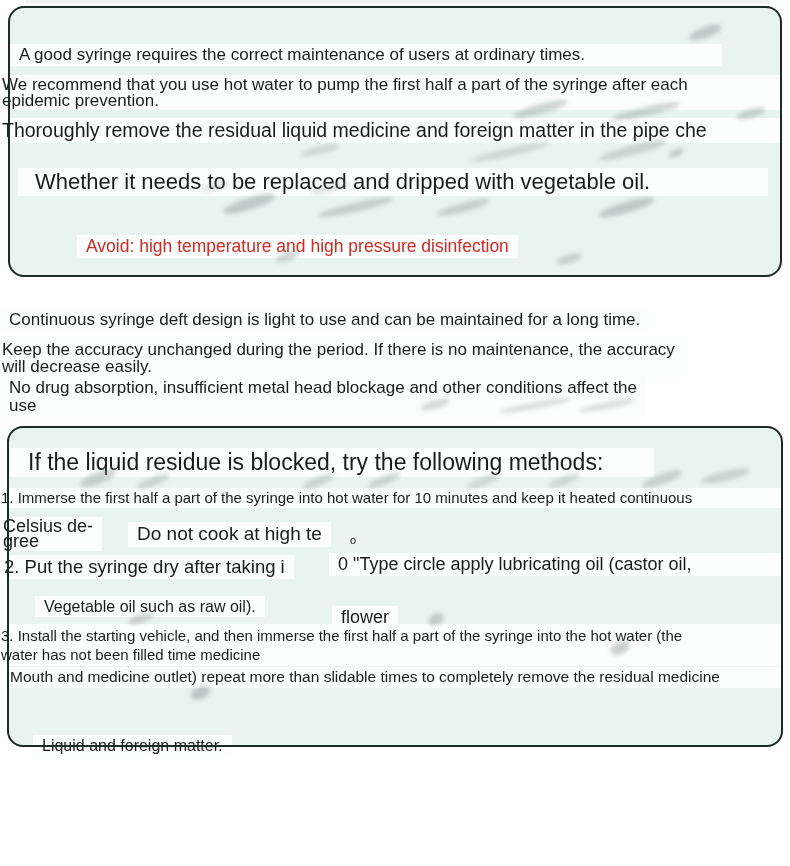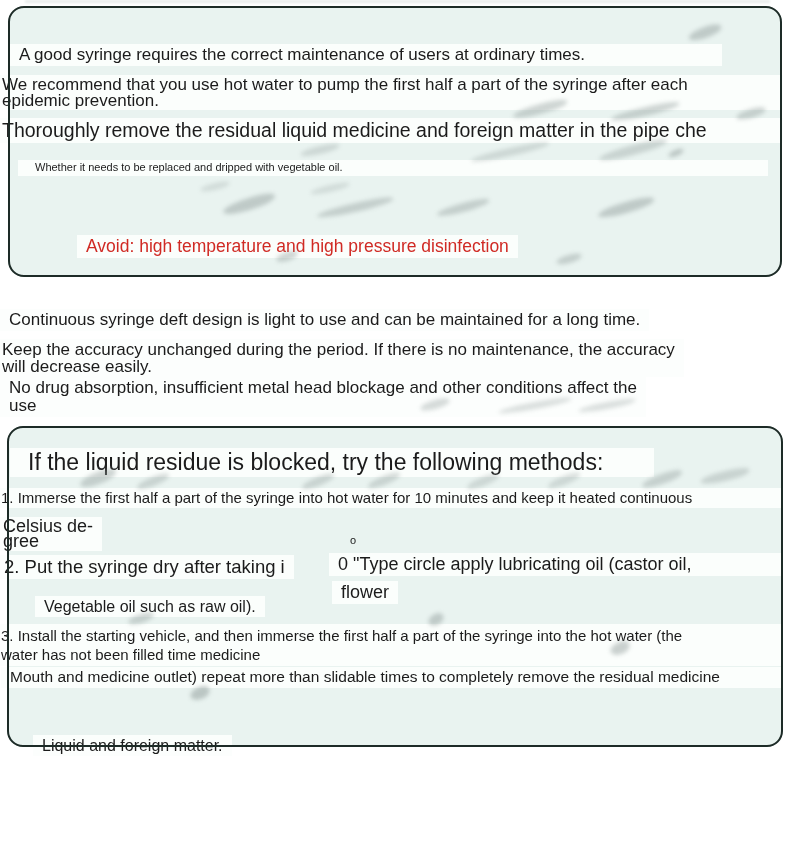--- a/index.html
+++ b/index.html
@@ -34,21 +34,21 @@
 
   <div class="tline" style="left:10px;top:44px;width:712px;font-size:17px;">A good syringe requires the correct maintenance of users at ordinary times.</div>
 
   <div class="tline group" style="left:-7px;top:75px;width:790px;font-size:17px;line-height:15.5px;">
     <div>We recommend that you use hot water to pump the first half a part of the syringe after each</div>
     <div>epidemic prevention.</div>
   </div>
 
   <div class="tline clip" style="left:-7px;top:118px;width:790px;font-size:19.5px;">Thoroughly remove the residual liquid medicine and foreign matter in the pipe che</div>
 
-  <div class="tline" style="left:18px;top:160px;width:750px;font-size:11px;padding-left:17px;">Whether it needs to be replaced and dripped with vegetable oil.</div>
+  <div class="tline" style="left:18px;top:168px;width:750px;font-size:22px;padding-left:17px;">Whether it needs to be replaced and dripped with vegetable oil.</div>
 
   <div class="tline red" style="left:77px;top:235px;font-size:17.5px;">Avoid: high temperature and high pressure disinfection</div>
 
   <div class="panel-border" style="left:8px;top:6px;width:774px;height:271px;"></div>
 
   <div class="tline" style="left:0px;top:309px;font-size:17px;">Continuous syringe deft design is light to use and can be maintained for a long time.</div>
 
   <div class="tline group" style="left:-7px;top:339px;font-size:17px;line-height:17px;">
     <div>Keep the accuracy unchanged during the period. If there is no maintenance, the accuracy</div>
     <div>will decrease easily.</div>
@@ -63,28 +63,29 @@
 
   <div class="tline" style="left:10px;top:448px;width:644px;padding-left:18px;font-size:23px;">If the liquid residue is blocked, try the following methods:</div>
 
   <div class="tline clip" style="left:-8px;top:488px;width:791px;font-size:15px;">1. Immerse the first half a part of the syringe into hot water for 10 minutes and keep it heated continuous</div>
 
   <div class="tline group" style="left:-6px;top:517px;font-size:18px;line-height:15px;">
     <div>Celsius de-</div>
     <div>gree</div>
   </div>
 
+  <div class="tline" style="left:128px;top:522px;font-size:19px;">Do not cook at high te</div>
 
   <div class="tline" style="left:350px;top:535px;font-size:11px;background:transparent;padding:0;">o</div>
 
   <div class="tline" style="left:-5px;top:555px;font-size:18.5px;">2. Put the syringe dry after taking i</div>
 
   <div class="tline clip" style="left:329px;top:553px;width:454px;font-size:18px;">0 "Type circle apply lubricating oil (castor oil,</div>
 
-  <div class="tline" style="left:332px;top:581px;font-size:18px;">flower</div>
+  <div class="tline" style="left:332px;top:606px;font-size:18px;">flower</div>
 
   <div class="tline" style="left:35px;top:596px;font-size:16px;">Vegetable oil such as raw oil).</div>
 
   <div class="tline group" style="left:-8px;top:624px;width:791px;font-size:15px;line-height:19px;">
     <div>3. Install the starting vehicle, and then immerse the first half a part of the syringe into the hot water (the</div>
     <div>water has not been filled time medicine</div>
   </div>
 
   <div class="tline clip" style="left:1px;top:667px;width:782px;font-size:15.5px;">Mouth and medicine outlet) repeat more than slidable times to completely remove the residual medicine</div>
 

